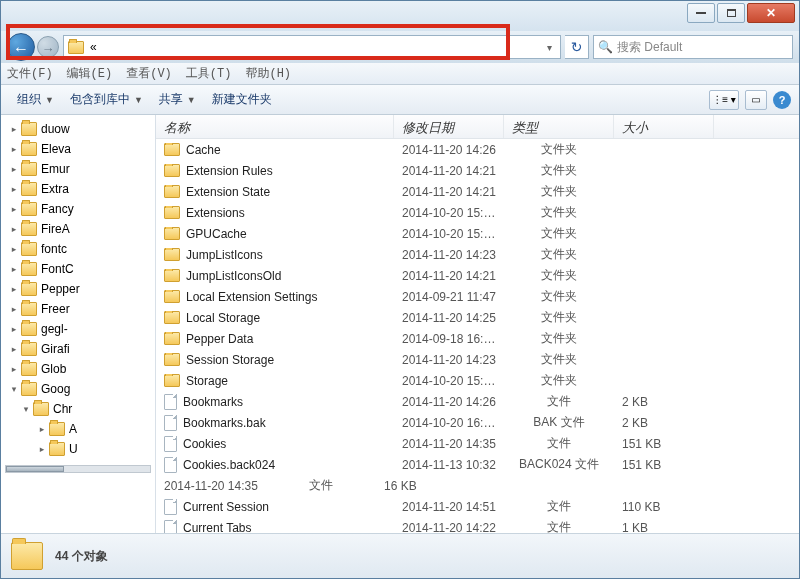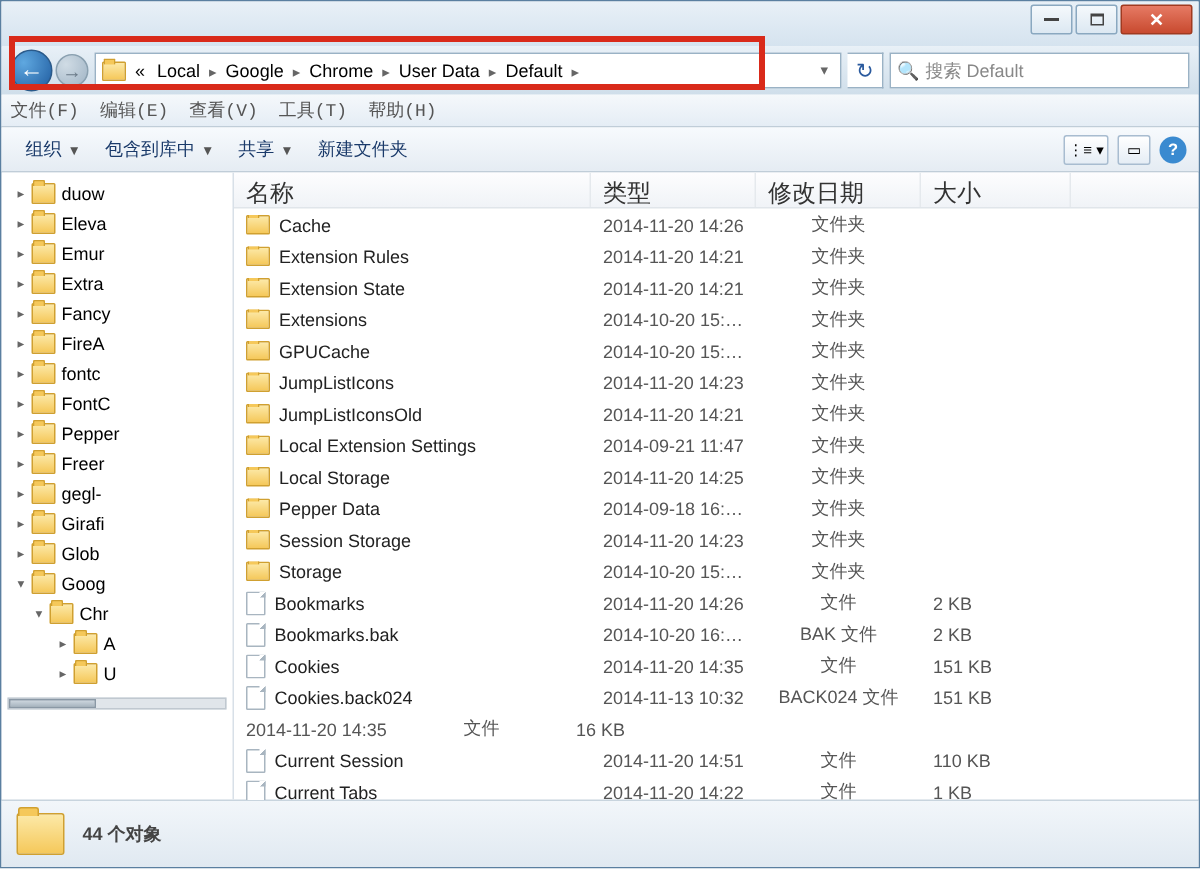--- a/index.html
+++ b/index.html
@@ -36,21 +36,21 @@
 .sidebar { width: 155px; background: #fff; border-right: 1px solid #d8e0e8; overflow: hidden; padding-top: 4px; }
 .side-item { display: flex; align-items: center; height: 20px; padding-left: 8px; cursor: default; white-space: nowrap; }
 .side-item.lvl1 { padding-left: 20px; }
 .side-item.lvl2 { padding-left: 36px; }
 .side-item .fico { width: 16px; height: 14px; background: linear-gradient(to bottom, #fce9a8, #f5c85a); border: 1px solid #d0a030; border-radius: 1px; margin-right: 4px; flex-shrink: 0; position: relative; }
 .side-item .fico::before { content: ""; position: absolute; left: 0; top: -3px; width: 6px; height: 3px; background: #f5c85a; border: 1px solid #d0a030; border-bottom: 0; border-radius: 1px 1px 0 0; }
 .side-item .tri { width: 10px; font-size: 9px; color: #666; text-align: center; margin-right: 2px; }
 .side-scroll { height: 8px; background: #e0e5ea; margin: 6px 4px; border: 1px solid #c0c8d0; display: flex; }
 .side-scroll .thumb { width: 40%; height: 100%; background: linear-gradient(to bottom, #cdd6de, #a8b5c0); border: 1px solid #8a98a5; }
 .filelist { flex: 1; display: flex; flex-direction: column; overflow: hidden; background: #fff; }
-.cols { display: flex; height: 24px; border-bottom: 1px solid #e0e5ea; background: linear-gradient(to bottom, #fdfdfe, #f0f3f7); font-size: 16px; color: #333; }
+.cols { display: flex; height: 24px; border-bottom: 1px solid #e0e5ea; background: linear-gradient(to bottom, #fdfdfe, #f0f3f7); font-size: 13px; color: #333; font-style: italic; }
 .col { padding: 4px 8px; border-right: 1px solid #e5e9ed; }
 .col.name { width: 238px; }
 .col.date { width: 110px; }
 .col.type { width: 110px; }
 .col.size { width: 100px; text-align: left; }
 .rows { flex: 1; overflow-y: auto; overflow-x: hidden; }
 .row { display: flex; height: 21px; align-items: center; font-size: 12px; color: #222; cursor: default; }
 .cell { padding: 0 8px; overflow: hidden; white-space: nowrap; text-overflow: ellipsis; }
 .cell.name { width: 238px; display: flex; align-items: center; }
 .cell.date { width: 110px; color: #555; }
@@ -90,21 +90,20 @@
   <div class="addrbar">
     <div class="navbtns">
       <div class="navback">←</div>
       <div class="navfwd">→</div>
     </div>
     <div class="breadcrumb">
       <span class="bc-icon">
         <span class="fico2" style="margin:0"></span>
       </span>
       <span class="bc-item">«</span>
-      <span id="bc-items"><span class="bc-item">Local</span><span class="bc-sep">▸</span><span class="bc-item">Google</span><span class="bc-sep">▸</span><span class="bc-item">Chrome</span><span class="bc-sep">▸</span><span class="bc-item">User Data</span><span class="bc-sep">▸</span><span class="bc-item">Default</span><span class="bc-sep">▸</span></span>
       <span class="bc-drop" style="margin-left:auto">▾</span>
     </div>
     <div class="refresh">↻</div>
     <div class="searchbox">
       <span class="search-icon">🔍</span>
       <span>搜索 Default</span>
     </div>
   </div>
 
   <div class="menubar">
@@ -227,22 +226,22 @@
             <span>U</span>
           </div>
         </div>
       <div class="side-scroll">
           <div class="thumb"></div>
         </div>
     </div>
     <div class="filelist">
       <div class="cols">
         <div class="col name">名称</div>
+        <div class="col date">修改日期</div>
         <div class="col type">类型</div>
-        <div class="col date">修改日期</div>
         <div class="col size">大小</div>
       </div>
       <div class="rows" id="rows">
           <div class="row">
             <div class="cell name">
               <span class="fico2"></span>
               <span>Cache</span>
             </div>
             <div class="cell date">2014-11-20 14:26</div>
             <div class="cell type">文件夹</div>

